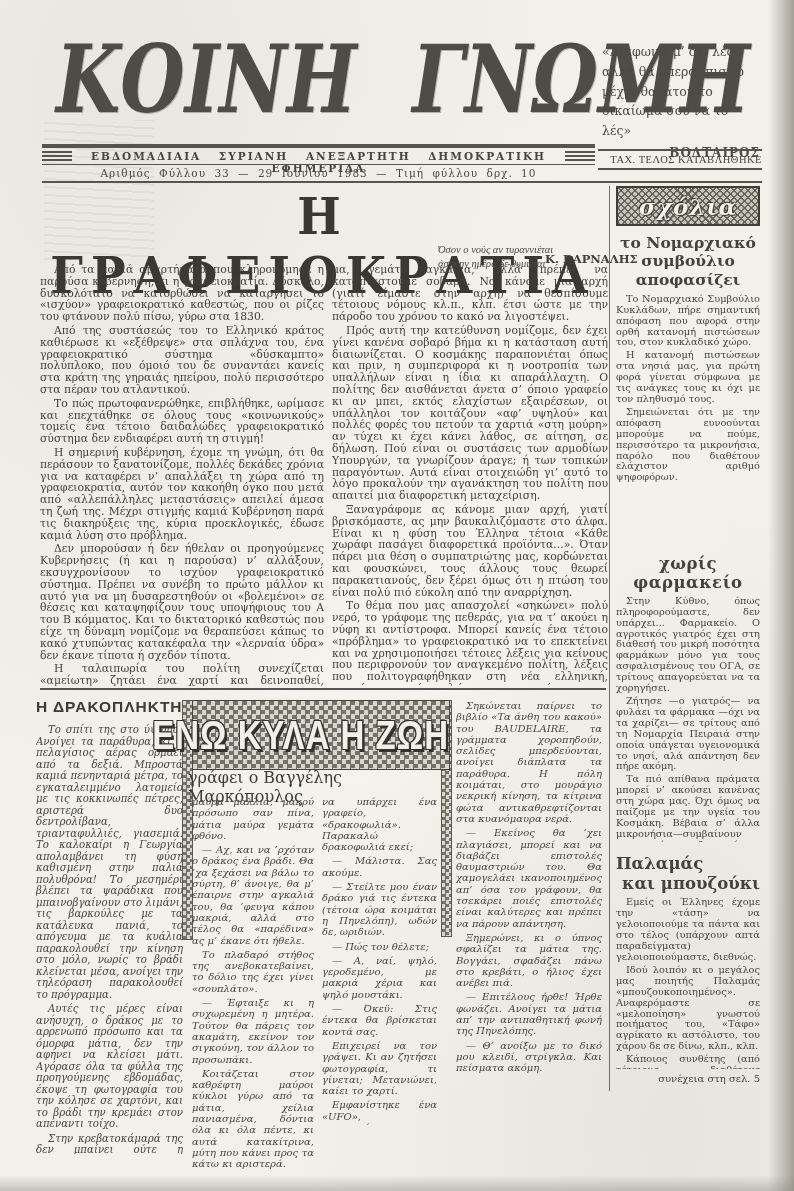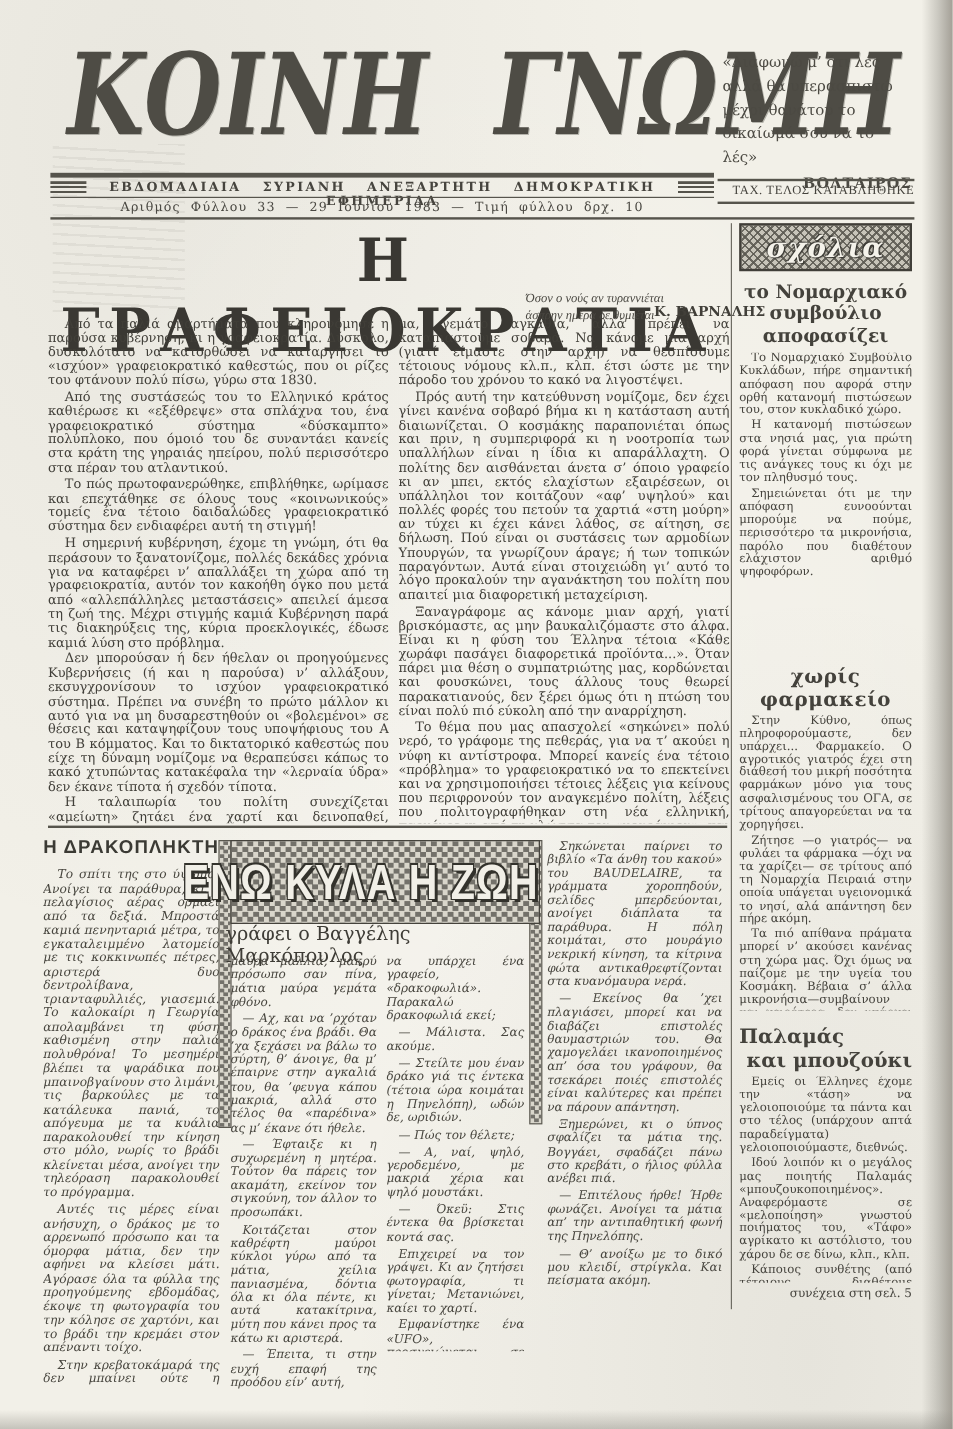--- a/index.html
+++ b/index.html
@@ -200,35 +200,36 @@
   <div class="v-checker checker" style="left:441px; top:700px; height:235px;"></div>
 
   <div class="banner checker">
     <span class="banner-text">ΕΝΩ ΚΥΛΑ Η ΖΩΗ</span>
   </div>
   <div class="byline">γράφει ο Βαγγέλης Μαρκόπουλος</div>
 
   <div id="story-col-1" class="story-col body-text cont">
       <p>μαύρα μαλλιά, μακρύ πρόσωπο σαν πίνα, μάτια μαύρα γεμάτα φθόνο.</p>
       <p>— Αχ, και να ’ρχόταν ο δράκος ένα βράδι. Θα ’χα ξεχάσει να βάλω το σύρτη, θ’ άνοιγε, θα μ’ έπαιρνε στην αγκαλιά του, θα ’φευγα κάπου μακριά, αλλά στο τέλος θα «παρέδινα» ας μ’ έκανε ότι ήθελε.</p>
+      <p>Το πλαδαρό στήθος της ανεβοκατεβαίνει, το δόλιο της έχει γίνει «σουπλάτο».</p>
       <p>— Έφταιξε κι η συχωρεμένη η μητέρα. Τούτον θα πάρεις τον ακαμάτη, εκείνον τον σιγκούνη, τον άλλον το προσωπάκι.</p>
       <p>Κοιτάζεται στον καθρέφτη μαύροι κύκλοι γύρω από τα μάτια, χείλια πανιασμένα, δόντια όλα κι όλα πέντε, κι αυτά κατακίτρινα, μύτη που κάνει προς τα κάτω κι αριστερά.</p>
       <p>— Έπειτα, τι στην ευχή επαφή της προόδου είν’ αυτή,</p>
     </div>
   <div id="story-col-2" class="story-col body-text cont">
       <p>να υπάρχει ένα γραφείο, «δρακοφωλιά». Παρακαλώ δρακοφωλιά εκεί;</p>
       <p>— Μάλιστα. Σας ακούμε.</p>
       <p>— Στείλτε μου έναν δράκο γιά τις έντεκα (τέτοια ώρα κοιμάται η Πηνελόπη), ωδών δε, ωριδιών.</p>
       <p>— Πώς τον θέλετε;</p>
       <p>— Α, ναί, ψηλό, γεροδεμένο, με μακριά χέρια και ψηλό μουστάκι.</p>
       <p>— Όκεϋ: Στις έντεκα θα βρίσκεται κοντά σας.</p>
       <p>Επιχειρεί να τον γράψει. Κι αν ζητήσει φωτογραφία, τι γίνεται; Μετανιώνει, καίει το χαρτί.</p>
       <p>Εμφανίστηκε ένα «UFO», προσγειώνεται σε ανοιχτά χωράφια, και θα...</p>
     </div>
   <div id="story-col-3" class="story-col body-text">
       <p>Σηκώνεται παίρνει το βιβλίο «Τα άνθη του κακού» του BAUDELAIRE, τα γράμματα χοροπηδούν, σελίδες μπερδεύονται, ανοίγει διάπλατα τα παράθυρα. Η πόλη κοιμάται, στο μουράγιο νεκρική κίνηση, τα κίτρινα φώτα αντικαθρεφτίζονται στα κυανόμαυρα νερά.</p>
       <p>— Εκείνος θα ’χει πλαγιάσει, μπορεί και να διαβάζει επιστολές θαυμαστριών του. Θα χαμογελάει ικανοποιημένος απ’ όσα του γράφουν, θα τσεκάρει ποιές επιστολές είναι καλύτερες και πρέπει να πάρουν απάντηση.</p>
-      <p>Ξημερώνει, κι ο ύπνος σφαλίζει τα μάτια της. Βογγάει, σφαδάζει πάνω στο κρεβάτι, ο ήλιος φύλλα ανέβει πιά.</p>
+      <p>Ξημερώνει, κι ο ύπνος σφαλίζει τα μάτια της. Βογγάει, σφαδάζει πάνω στο κρεβάτι, ο ήλιος έχει ανέβει πιά.</p>
       <p>— Επιτέλους ήρθε! Ήρθε φωνάζει. Ανοίγει τα μάτια απ’ την αντιπαθητική φωνή της Πηνελόπης.</p>
       <p>— Θ’ ανοίξω με το δικό μου κλειδί, στρίγκλα. Και πείσματα ακόμη.</p>
     </div>
 
 </div>
 
 </body></html>

